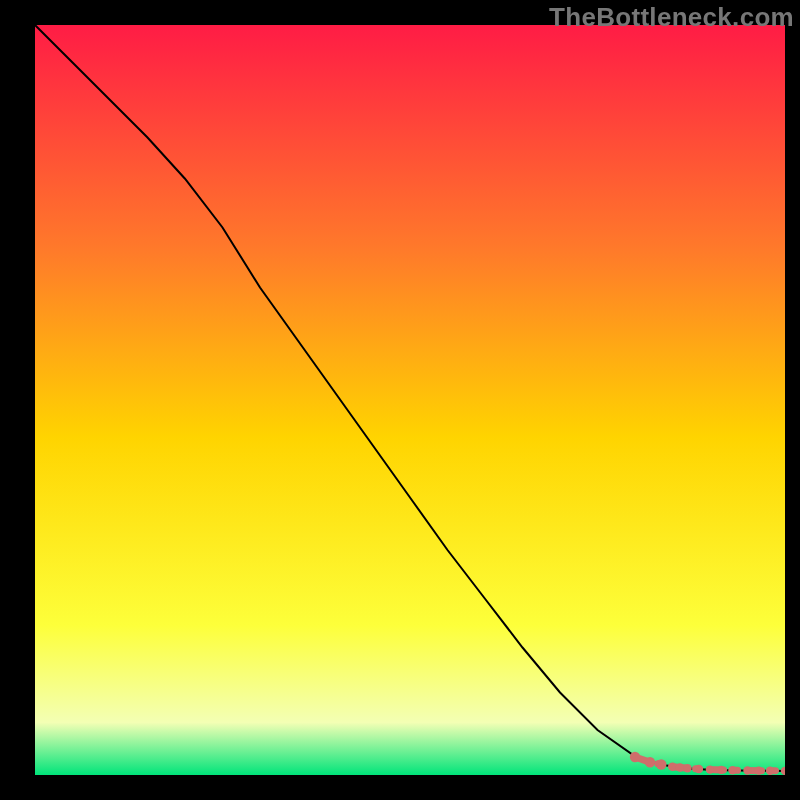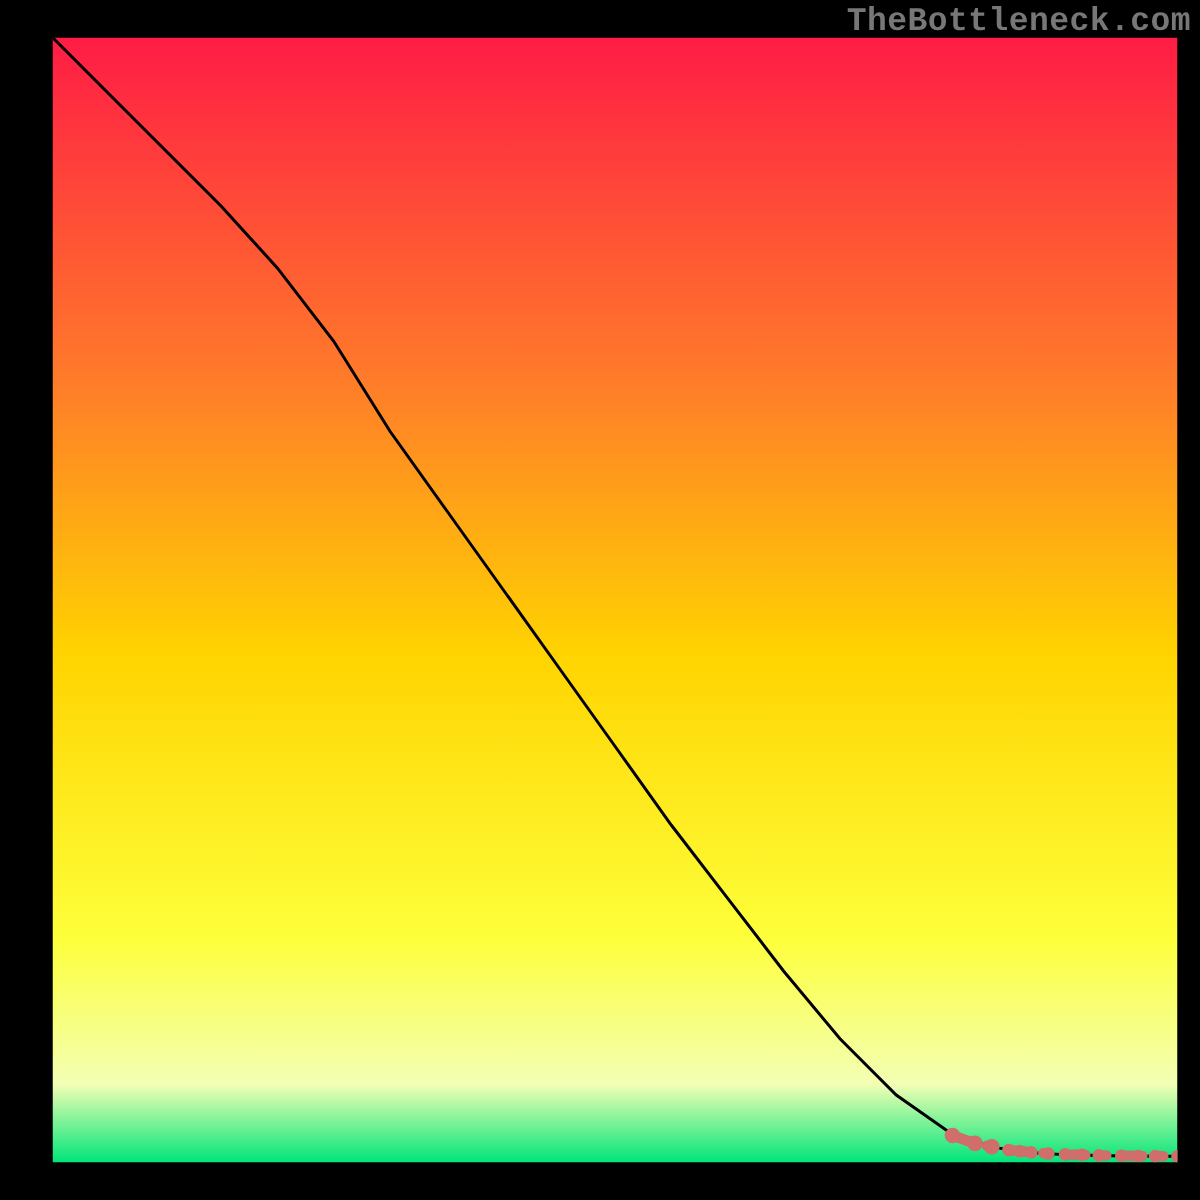--- a/index.html
+++ b/index.html
@@ -14,26 +14,25 @@
   .frame {
     position: relative;
     width: 800px;
     height: 800px;
   }
   .watermark {
     position: absolute;
     top: 2px;
     right: 6px;
     color: #777777;
-    font-size: 22px;
+    font-size: 26px;
     font-weight: 600;
     letter-spacing: 0.3px;
     z-index: 10;
     pointer-events: none;
-    font-family: Liberation Mono, monospace;
   }
   .plot-area {
     position: absolute;
     left: 35px;
     top: 25px;
     width: 750px;
     height: 750px;
   }
   .plot-area svg {
     display: block;

